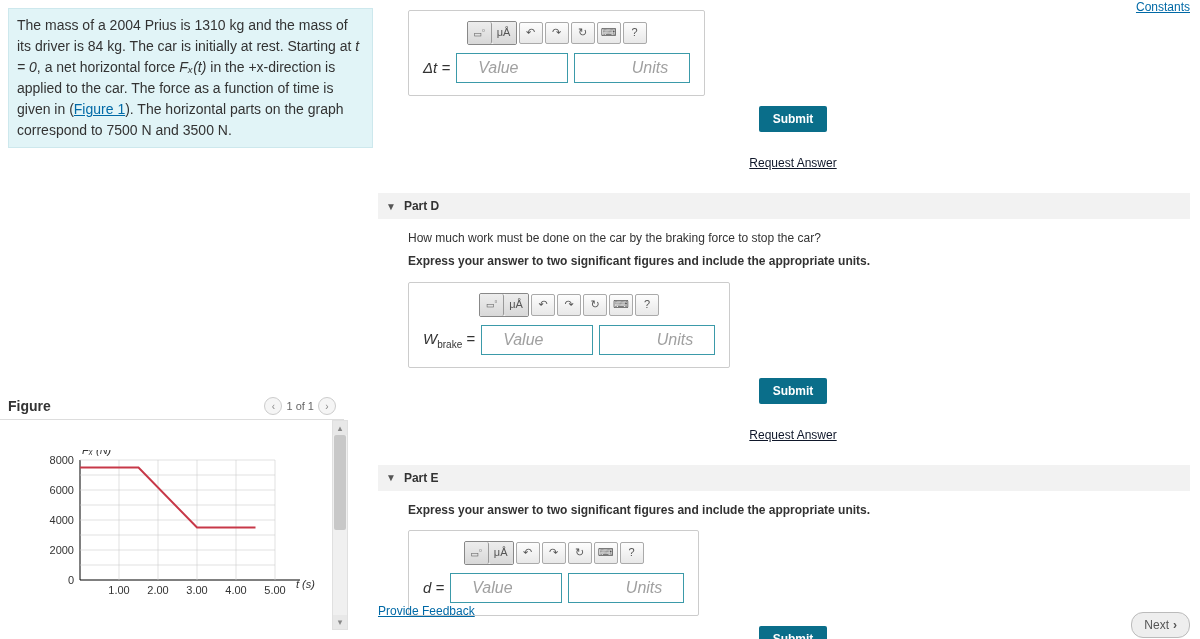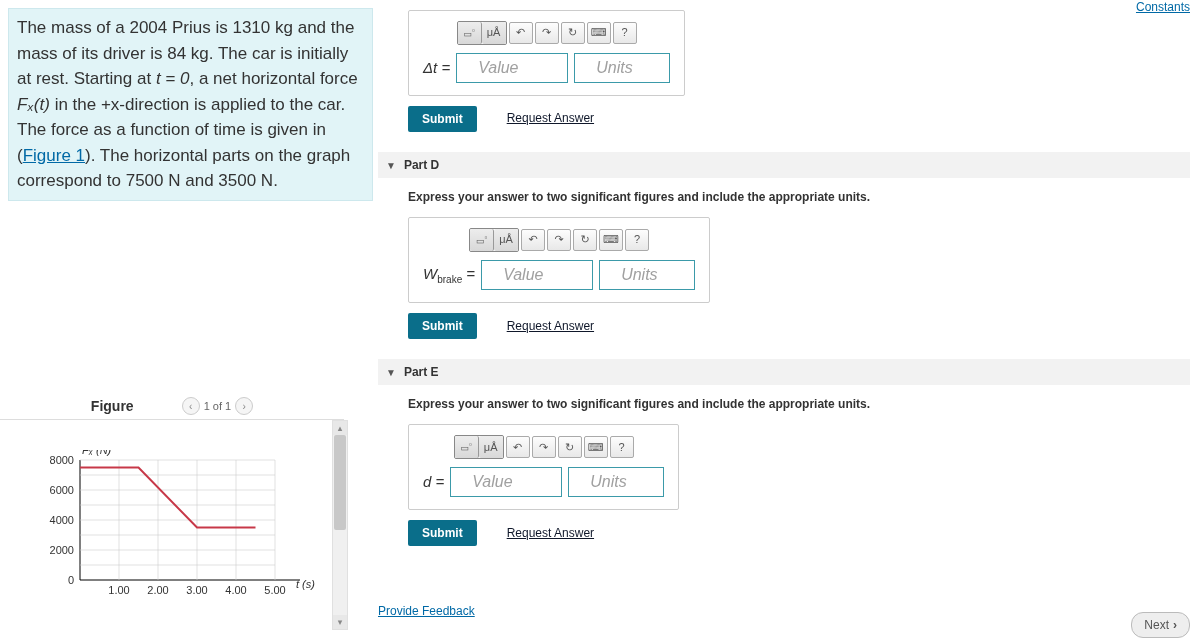--- a/index.html
+++ b/index.html
@@ -1,23 +1,23 @@
 <!DOCTYPE html>
 <html><head>
 <meta charset="utf-8">
 <style>
 * { box-sizing: border-box; margin: 0; padding: 0; }
 body { font-family: Arial, Helvetica, sans-serif; font-size: 12px; color: #333; background: #fff; width: 1200px; height: 639px; overflow: hidden; position: relative; }
 .top-link { position: absolute; top: 0; right: 10px; color: #0069a6; text-decoration: underline; font-size: 12px; cursor: pointer; }
 
-.problem-box { position: absolute; left: 8px; top: 8px; width: 365px; background: #e1f4f7; border: 1px solid #cde8ed; padding: 6px 8px; font-size: 17px; line-height: 1.5; color: #333; }
+.problem-box { position: absolute; left: 8px; top: 8px; width: 365px; background: #e1f4f7; border: 1px solid #cde8ed; padding: 6px 8px; font-size: 14px; line-height: 1.5; color: #333; }
 .problem-box a { color: #0069a6; text-decoration: underline; }
 
 .figure-panel { position: absolute; left: 0; top: 397px; width: 344px; }
-.figure-header { display: flex; justify-content: center; align-items: center; padding: 0 8px 4px 8px; border-bottom: 1px solid #ddd; gap: 48px; }
+.figure-header { display: flex; justify-content: space-between; align-items: center; padding: 0 8px 4px 8px; border-bottom: 1px solid #ddd; gap: 48px; }
 .figure-title { font-size: 14px; font-weight: bold; }
 .figure-nav { display: flex; align-items: center; gap: 4px; font-size: 11px; color: #666; }
 .nav-btn { width: 18px; height: 18px; border: 1px solid #ccc; border-radius: 50%; display: flex; align-items: center; justify-content: center; background: #f5f5f5; color: #888; cursor: pointer; font-size: 10px; }
 .scroll-track { position: absolute; left: 332px; top: 420px; width: 16px; height: 210px; background: #f0f0f0; border: 1px solid #e0e0e0; }
 .scroll-up, .scroll-down { height: 14px; background: #e8e8e8; display:flex; align-items:center; justify-content:center; font-size:9px; color:#888; }
 .scroll-thumb { position:absolute; top:14px; left:1px; right:1px; height:95px; background:#c8c8c8; border-radius:2px; }
 
 .graph-area { padding: 30px 10px 0 40px; }
 .graph-svg { width: 280px; height: 170px; }
 
@@ -34,24 +34,24 @@
 .toolbar { display: flex; gap: 2px; margin: 0 auto 8px auto; justify-content: center; align-items:center; }
 .tb-btn { width: 24px; height: 22px; border: 1px solid #aaa; background: linear-gradient(#fdfdfd,#e8e8e8); border-radius: 2px; display:flex; align-items:center; justify-content:center; font-size:11px; color:#555; cursor:pointer; }
 .tb-grp { display:flex; border:1px solid #888; border-radius:2px; overflow:hidden; }
 .tb-grp .tb-btn { border:none; border-right:1px solid #999; background:linear-gradient(#ededed,#d8d8d8); }
 .tb-grp .tb-btn:last-child { border-right:none; }
 
 .input-row { display:flex; align-items:center; gap:6px; justify-content:center; }
 .var-label { font-size:15px; font-style: italic; }
 .value-input, .units-input { height: 30px; border: 1px solid #3b9aa9; padding: 0 21px; font-size: 16px; font-style: italic; color: #a0a0a0; background:#fff; }
 .value-input { width: 112px; }
-.units-input { width: 96px; }
+.units-input { width: 116px; text-align: right; }
 .value-input::placeholder, .units-input::placeholder { color:#a0a0a0; font-style:italic; }
 
-.submit-row { margin-top: 10px; display:flex; align-items:center; gap:30px; }
+.submit-row { margin-top: 10px; display:flex; align-items:center; gap:22px;flex-direction:column; }
 .submit-btn { background:#0a6e8a; color:#fff; border:none; padding: 6px 14px; font-size:12px; font-weight:bold; cursor:pointer; border-radius:2px; }
 .req-link { color:#0f172a; text-decoration:underline; font-size:12px; cursor:pointer; }
 
 .feedback-link { color:#0069a6; text-decoration:underline; font-size:12px; position:absolute; left:378px; top: 604px; cursor:pointer; }
 .next-btn { position:absolute; right:10px; top: 612px; background:#eee; border:1px solid #bbb; border-radius:12px; padding:5px 12px; font-size:12px; color:#555; cursor:pointer; }
 .next-btn .chev { font-weight:bold; margin-left:4px; }
 .sup-icon { font-size:8px; vertical-align: super; }
 </style>
 </head>
 <body>
@@ -148,20 +148,21 @@
       </div>
     </div>
   </div>
 
   <div class="part-section">
     <div class="part-header">
       <span class="collapse-icon">▼</span>
       <span>Part D</span>
     </div>
     <div class="part-body">
+      <div class="part-q">How much work must be done on the car by the braking force to stop the car?</div>
       <div class="part-instruct">Express your answer to two significant figures and include the appropriate units.</div>
       <div class="answer-box" style="min-width:288px;">
         <div class="toolbar">
           <div class="tb-grp">
             <div class="tb-btn">
                 <span style="font-size:9px;">▭<span class="sup-icon">▫</span></span>
               </div>
             <div class="tb-btn">μÅ</div>
           </div>
           <div class="tb-btn">↶</div>

